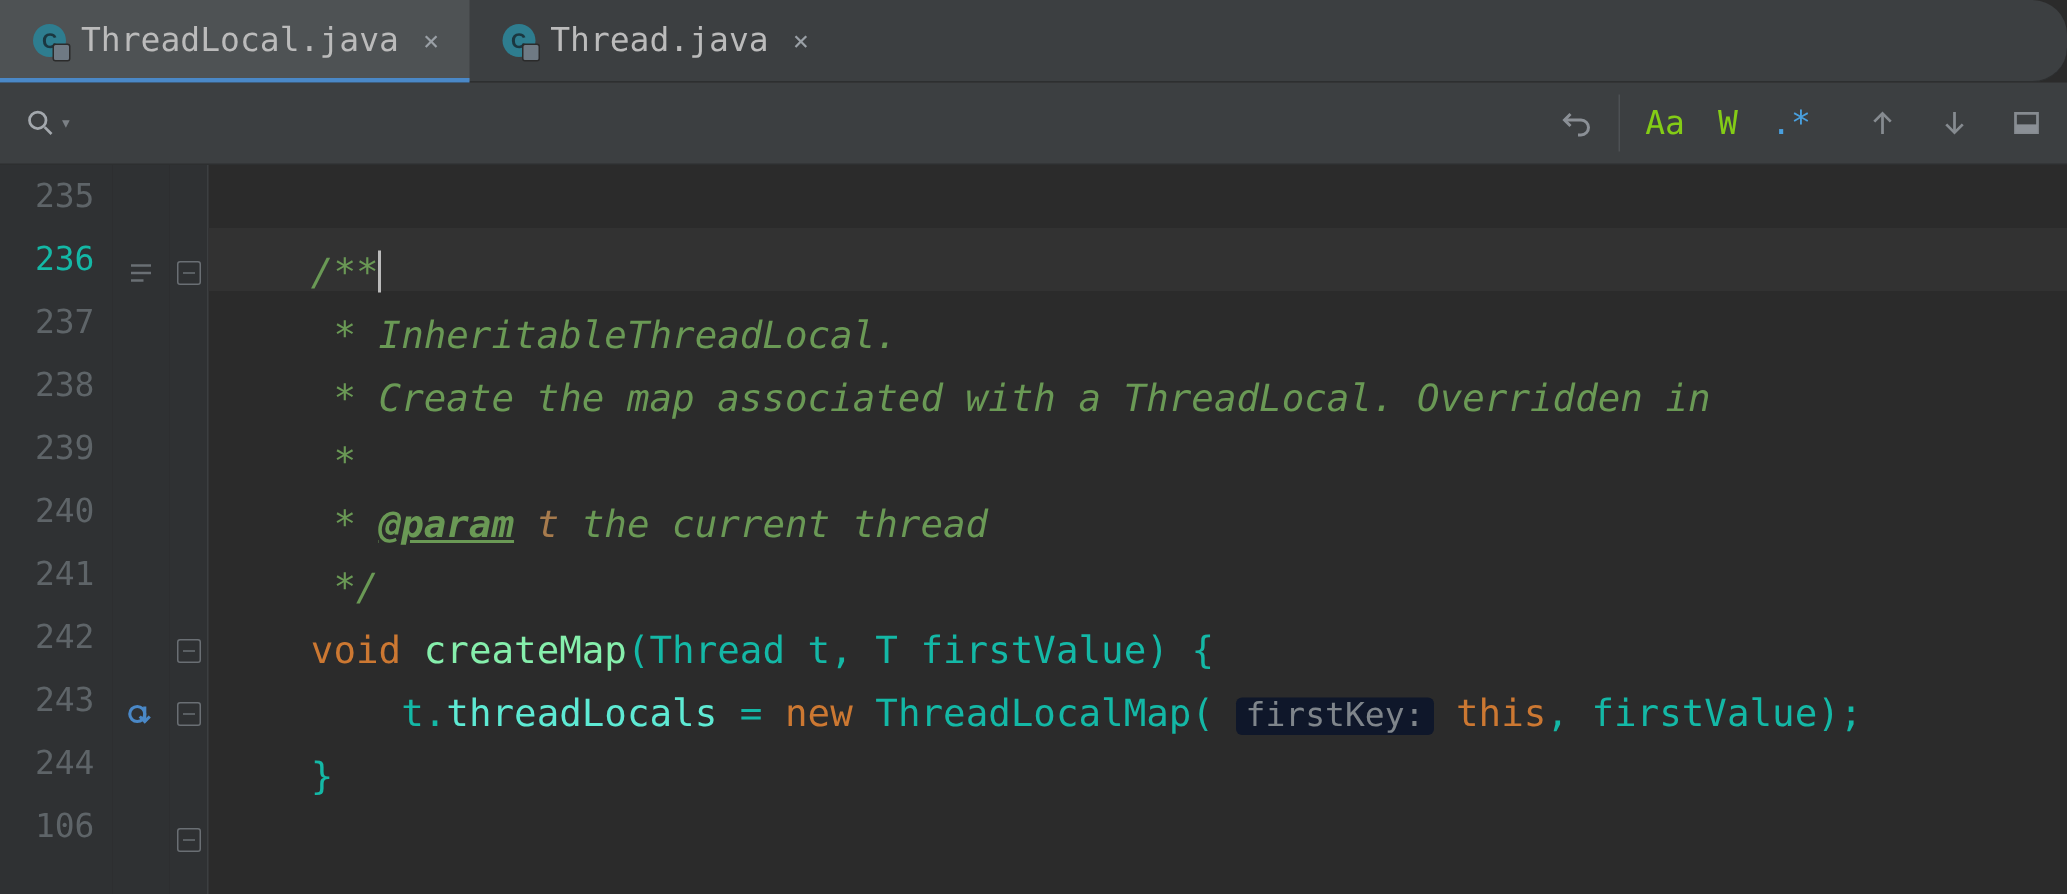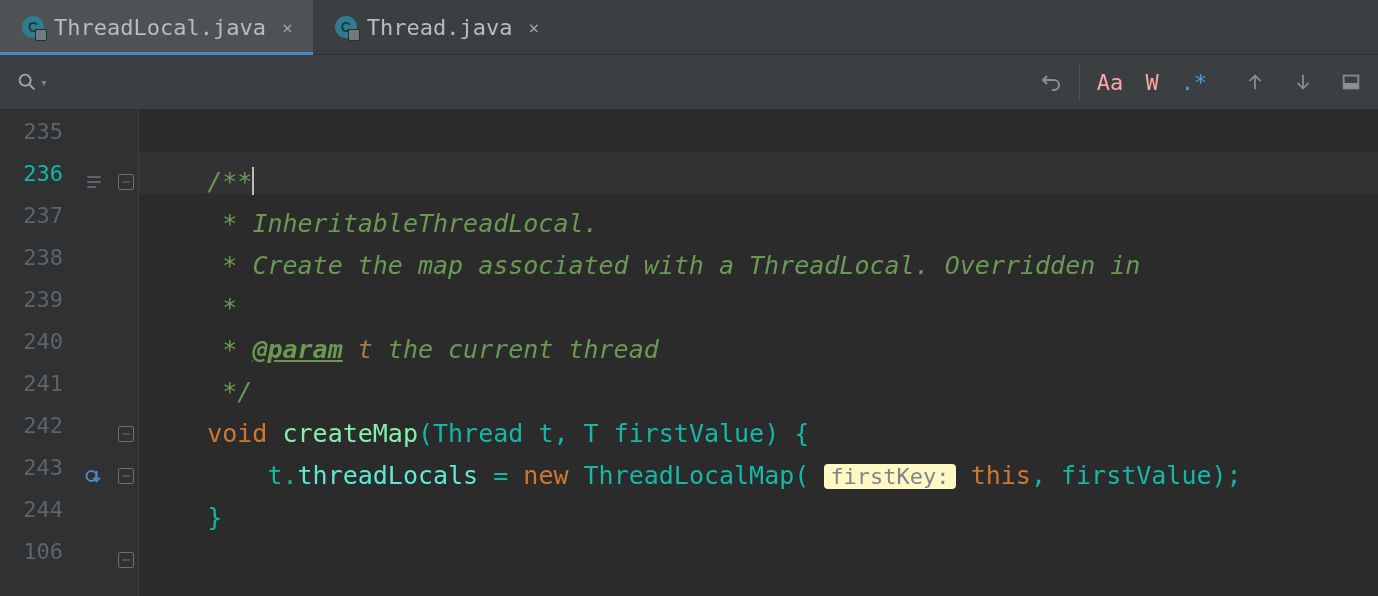--- a/index.html
+++ b/index.html
@@ -1,33 +1,33 @@
 <!DOCTYPE html>
 <html><head>
 <meta charset="utf-8">
 <style>
   * { margin:0; padding:0; box-sizing:border-box; }
   html,body { width:1378px; height:596px; background:#2b2b2b; color:#a9b7c6; font-family:Menlo,Consolas,monospace; overflow:hidden; }
   
-  .tab-bar { height:55px; background:#3c3f41; display:flex; align-items:stretch; border-bottom:1px solid #2d2f30;}
+  .tab-bar { height:55px; background:#3c3f41; display:flex; align-items:stretch; border-bottom:1px solid #2d2f30;border-radius:23px;}
   .tab { display:flex; align-items:center; gap:10px; padding:0 20px 0 22px; font-size:22px; cursor:pointer; color:#bbbbbb; position:relative;}
   .tab.active { background:#4e5254; }
   .tab.active::after{ content:""; position:absolute; left:0; right:0; bottom:-1px; height:3px; background:#4a88c7;}
   .tab .file-icon { width:22px; height:22px; border-radius:50%; background:#2e7d8f; display:flex; align-items:center; justify-content:center; position:relative;}
   .tab .file-icon::before{ content:"C"; color:#1b3740; font:700 14px/1 sans-serif;}
   .tab .file-icon::after{ content:""; position:absolute; right:-3px; bottom:-3px; width:10px; height:10px; border-radius:2px; background:#6f7a84; border:1px solid #2b2b2b;}
   .tab .close { font-size:18px; color:#9aa0a6; padding-left:6px;}
   .tab-label{white-space:nowrap;}
   
   .find-bar{ height:55px; background:#3c3f41; display:flex; align-items:center; border-bottom:1px solid #2d2f30; padding:0 10px 0 8px;}
   .magnifier{ display:flex; align-items:center; gap:2px; color:#a3a8ad; padding:4px 8px; cursor:pointer;}
   .magnifier svg{width:22px;height:22px;}
   .spacer{flex:1;}
   .opt-group{ display:flex; align-items:center; gap:2px; border-left:1px solid #4d5154; height:38px; padding:0 6px 0 10px;}
-  .opt-btn{ width:40px; height:38px; display:flex; align-items:center; justify-content:center; color:#fca5a5; font-size:22px; cursor:pointer; border-radius:4px; font-family:Menlo,Consolas,monospace;}
+  .opt-btn{ width:40px; height:38px; display:flex; align-items:center; justify-content:center; color:#84cc16; font-size:22px; cursor:pointer; border-radius:4px; font-family:Menlo,Consolas,monospace;}
   .opt-btn.sel{color:#49a0df;}
   .nav-group{ display:flex; align-items:center; gap:14px; padding-left:18px;}
   .nav-btn{ width:34px; height:34px; display:flex; align-items:center; justify-content:center; color:#868b90; cursor:pointer; border-radius:4px;}
   
   .editor{ position:relative; height:calc(596px - 110px); display:flex; background:#2b2b2b;}
   .gutter{ width:75px; background:#2f3133; text-align:right; padding-top:1px;}
   .gutter .ln{ height:42px; line-height:42px; font-size:22px; color:#5e6468; padding-right:12px; font-family:Menlo,Consolas,monospace;}
   .gutter .ln.cur{color:#14b8a6;}
   .marks{ width:38px; background:#2f3133; padding-top:9px;}
   .marks .mk{height:42px; display:flex; align-items:center; justify-content:center;}
@@ -44,21 +44,21 @@
   
   .c-comment{ color:#6a9955; font-style:italic;}
   .c-doctag{ color:#6a9955; font-style:italic; font-weight:700; text-decoration:underline;}
   .c-docparam{ color:#a77b4d; font-style:italic;}
   .c-kw{ color:#cc7832;}
   .c-method{ color:#86efac;}
   .c-ident{ color:#14b8a6;}
   .c-new{ color:#cc7832;}
   .c-this{ color:#cc7832;}
   .c-field{ color:#5eead4;}
-  .c-hint{ color:#7f858b; font-style:normal; background:#fef9c3; padding:0 6px; border-radius:4px; font-size:22px;}
+  .c-hint{ color:#7f858b; font-style:normal; background:#0f172a; padding:0 6px; border-radius:4px; font-size:22px;}
   .icon-soft{color:#7b8085;}
   .override{position:relative;}
 </style>
 </head>
 <body>
 
 <div class="tab-bar">
   <div class="tab active">
     <span class="file-icon"></span>
     <span class="tab-label">ThreadLocal.java</span>

